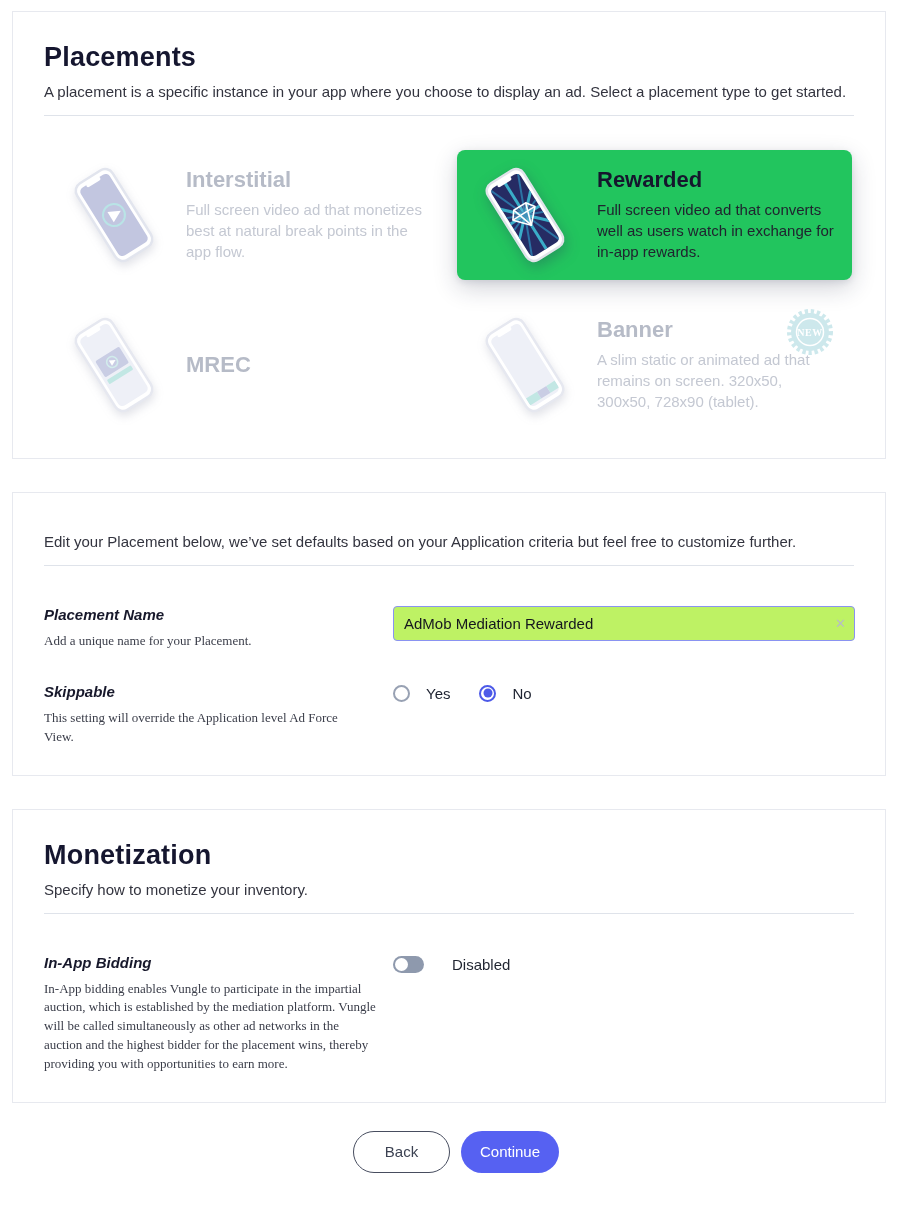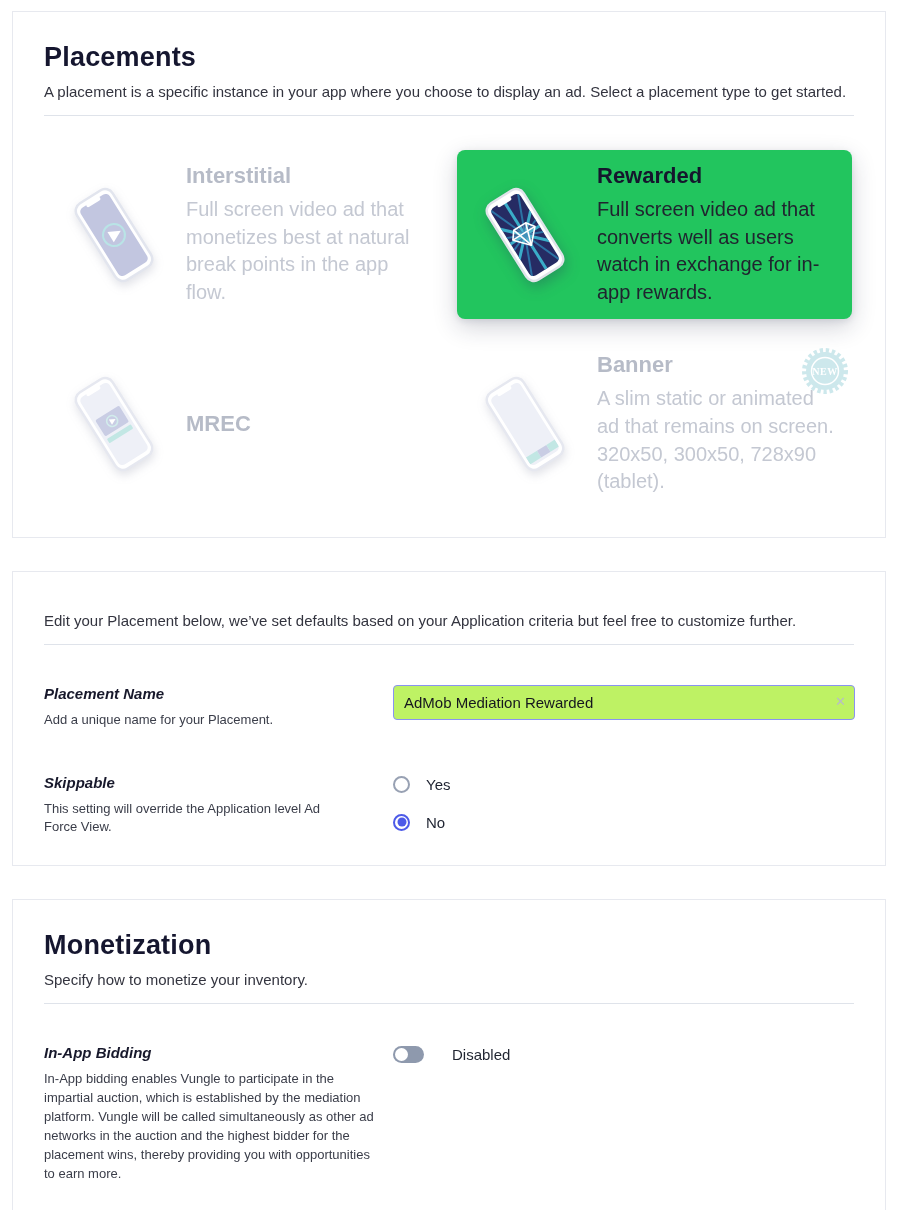--- a/index.html
+++ b/index.html
@@ -33,50 +33,50 @@
   }
   .type-tile.selected {
     background: #22c55e; border-radius: 8px;
     box-shadow: 0 8px 24px rgba(32,36,66,.20), 0 2px 6px rgba(32,36,66,.10);
   }
   .phone-box { width: 104px; height: 104px; flex-shrink: 0; display: flex; align-items: center; justify-content: center; }
   .phone-box svg { filter: drop-shadow(1px 4px 5px rgba(90,95,130,.18)); }
   .type-tile.selected .phone-box svg { filter: drop-shadow(2px 5px 7px rgba(40,45,90,.30)); }
   .type-title { font-size: 22px; font-weight: 700; color: #15162d; }
   .type-title.dim { color: #b6bbc7; }
-  .type-desc { font-size: 20px; line-height: 1.38; color: #20242f; margin-top: 7px; max-width: 252px; }
+  .type-desc { font-size: 15px; line-height: 1.38; color: #20242f; margin-top: 7px; max-width: 252px; }
   .type-desc.dim { color: #c4c8d2; }
 
-  .new-badge { position: absolute; top: 8px; right: 3px; width: 48px; height: 48px; }
+  .new-badge { position: absolute; top: 8px; right: 18px; width: 48px; height: 48px; }
   .new-badge span {
     position: absolute; left: 0; top: 0; width: 48px; height: 48px;
     display: flex; align-items: center; justify-content: center;
     color: #fff; font-family: "Liberation Serif", serif;
     font-size: 10px; font-weight: 700; letter-spacing: .5px;
   }
 
   
   .form-row { display: flex; align-items: flex-start; margin-top: 40px; }
   .form-left { width: 349px; flex-shrink: 0; }
   .field-label { font-size: 15px; font-weight: 700; color: #17182b; font-style: italic; }
-  .field-desc { font-size: 13px; color: #3a3d49; line-height: 1.45; margin-top: 9px; max-width: 332px; }
+  .field-desc { font-size: 13px; color: #3a3d49; line-height: 1.45; margin-top: 9px; max-width: 332px; font-family: Liberation Serif, serif; }
   .form-right { flex: 1; }
 
   .input-wrap { position: relative; width: 462px; }
   .text-input {
     width: 462px; height: 35px; border: 1.5px solid #8a93f1; border-radius: 4px;
     padding: 0 28px 0 10px; font-size: 15px; color: #15161e; outline: none;
     font-family: "Liberation Sans", "DejaVu Sans", sans-serif; background: #bef264;
   }
   .clear-x {
     position: absolute; right: 9px; top: 50%; transform: translateY(-52%);
     color: #b7bcc7; font-size: 13px; cursor: pointer; line-height: 1;
   }
 
-  .radio-list { display: flex; flex-direction: column; gap: 21px; margin-top: 2px; text-align: center; }
+  .radio-list { display: flex; flex-direction: row; gap: 29px; margin-top: 2px; text-align: center; }
   .radio-opt { display: flex; align-items: center; gap: 16px; cursor: pointer; }
   .radio {
     width: 17px; height: 17px; border-radius: 50%;
     border: 2px solid #98a1b3; background: #fff; position: relative; flex-shrink: 0;
   }
   .radio.on { border-color: #4d5ae8; }
   .radio.on::after {
     content: ""; position: absolute; left: 50%; top: 50%;
     width: 9px; height: 9px; border-radius: 50%; background: #4d5ae8;
     transform: translate(-50%, -50%);
@@ -244,21 +244,21 @@
         <p class="field-desc">Add a unique name for your Placement.</p>
       </div>
       <div class="form-right">
         <div class="input-wrap">
           <input class="text-input" type="text" value="AdMob Mediation Rewarded" style="">
           <span class="clear-x">✕</span>
         </div>
       </div>
     </div>
 
-    <div class="form-row" style="margin-top:44px;">
+    <div class="form-row" style="margin-top:32px;">
       <div class="form-left">
         <h3 class="field-label">Skippable</h3>
         <p class="field-desc" style="max-width:300px;">This setting will override the Application level Ad Force View.</p>
       </div>
       <div class="form-right">
         <div class="radio-list">
           <div class="radio-opt">
             <span class="radio"></span>
             <span class="radio-label">Yes</span>
           </div>

